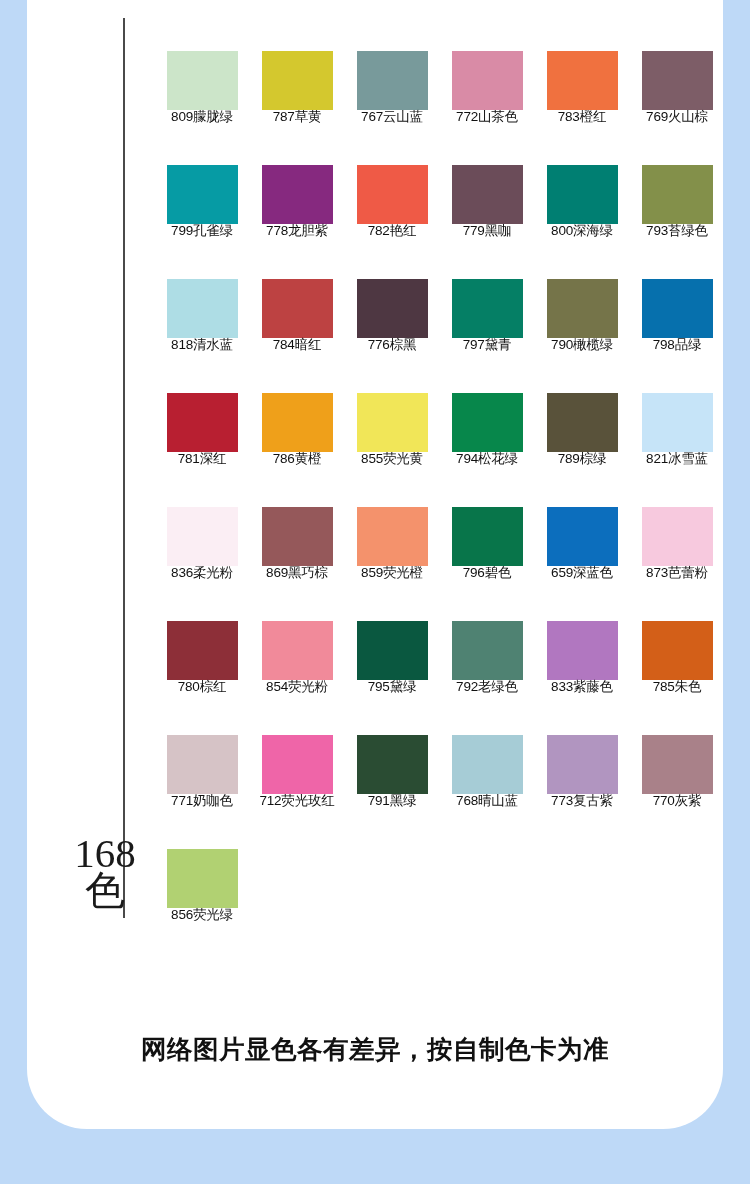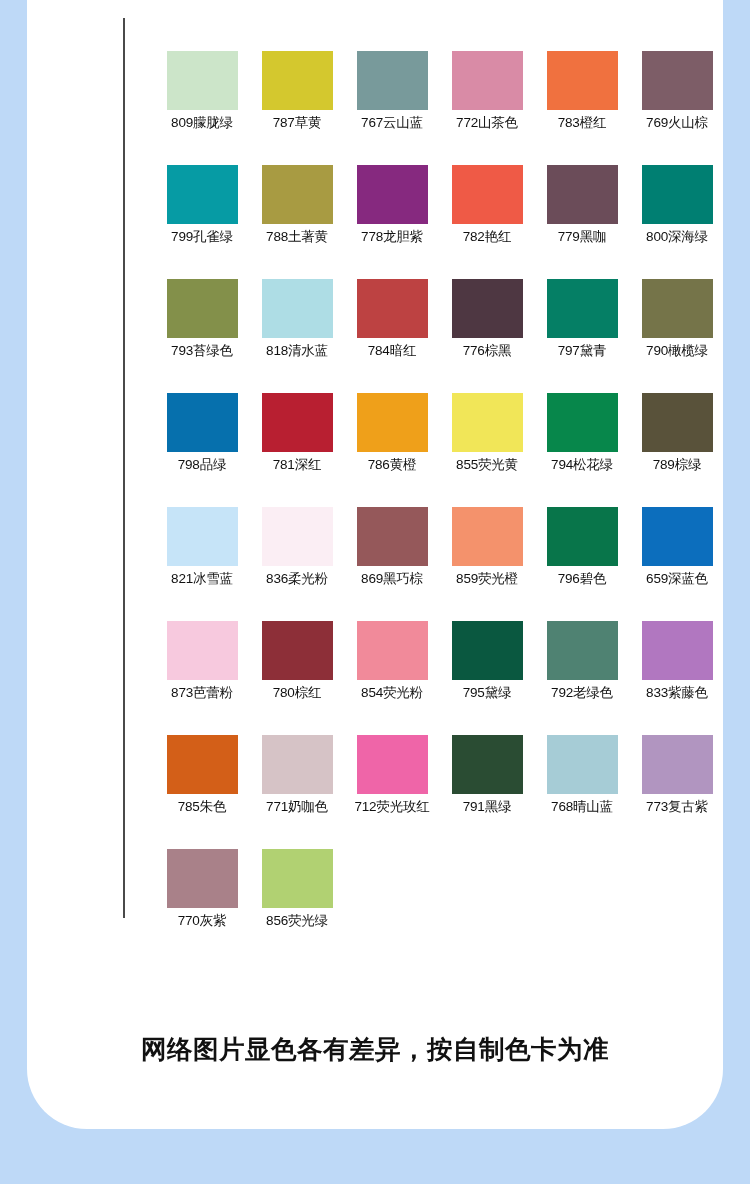--- a/index.html
+++ b/index.html
@@ -61,21 +61,20 @@
     display: flex;
     flex-direction: column;
     align-items: center;
   }
   .chip {
     width: 71px;
     height: 59px;
     margin-top: 33px;
   }
   .cell-label {
-    margin-top: 6px;
     font-size: 13.5px;
     color: #111111;
     line-height: 1.1;
     white-space: nowrap;
     letter-spacing: -0.2px;
   }
   .count-badge {
     position: absolute;
     left: 35px;
     top: 835px;
@@ -137,24 +136,20 @@
           </div>
           <div class="cell">
             <div class="chip" style="background-color: rgb(125, 93, 103);"></div>
             <div class="cell-label">769火山棕</div>
           </div>
           <div class="cell">
             <div class="chip" style="background-color: rgb(6, 155, 164);"></div>
             <div class="cell-label">799孔雀绿</div>
           </div>
           <div class="cell">
-            <div class="chip" style="background-color: rgb(168, 155, 66);"></div>
-            <div class="cell-label">788土著黄</div>
-          </div>
-          <div class="cell">
             <div class="chip" style="background-color: rgb(134, 41, 127);"></div>
             <div class="cell-label">778龙胆紫</div>
           </div>
           <div class="cell">
             <div class="chip" style="background-color: rgb(239, 90, 70);"></div>
             <div class="cell-label">782艳红</div>
           </div>
           <div class="cell">
             <div class="chip" style="background-color: rgb(107, 76, 89);"></div>
             <div class="cell-label">779黑咖</div>
@@ -287,17 +282,21 @@
             <div class="chip" style="background-color: rgb(169, 129, 137);"></div>
             <div class="cell-label">770灰紫</div>
           </div>
           <div class="cell">
             <div class="chip" style="background-color: rgb(177, 209, 114);"></div>
             <div class="cell-label">856荧光绿</div>
           </div>
         </div>
     </div>
 
+    <div class="count-badge">
+      <span class="count-num">168</span>
+      <span class="count-unit">色</span>
+    </div>
 
     <div class="footer-note">网络图片显色各有差异，按自制色卡为准</div>
 
   </div>
 </div>
 
 </body></html>

